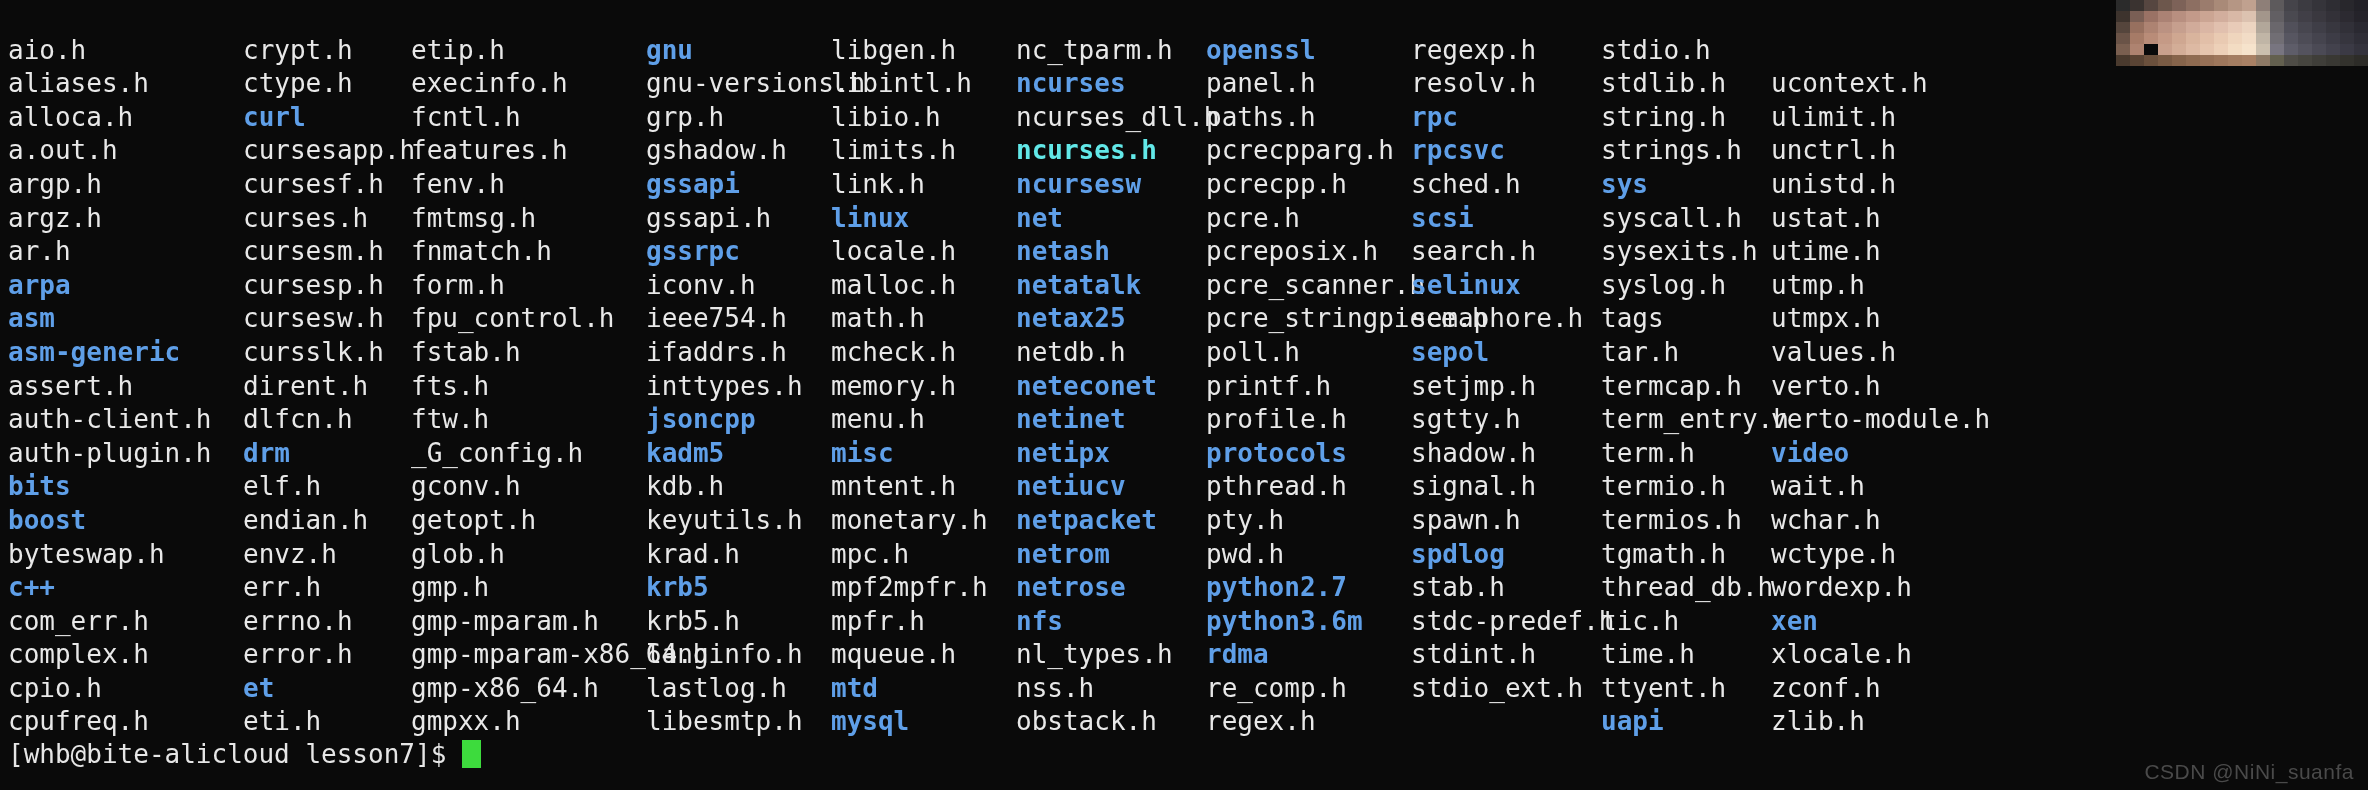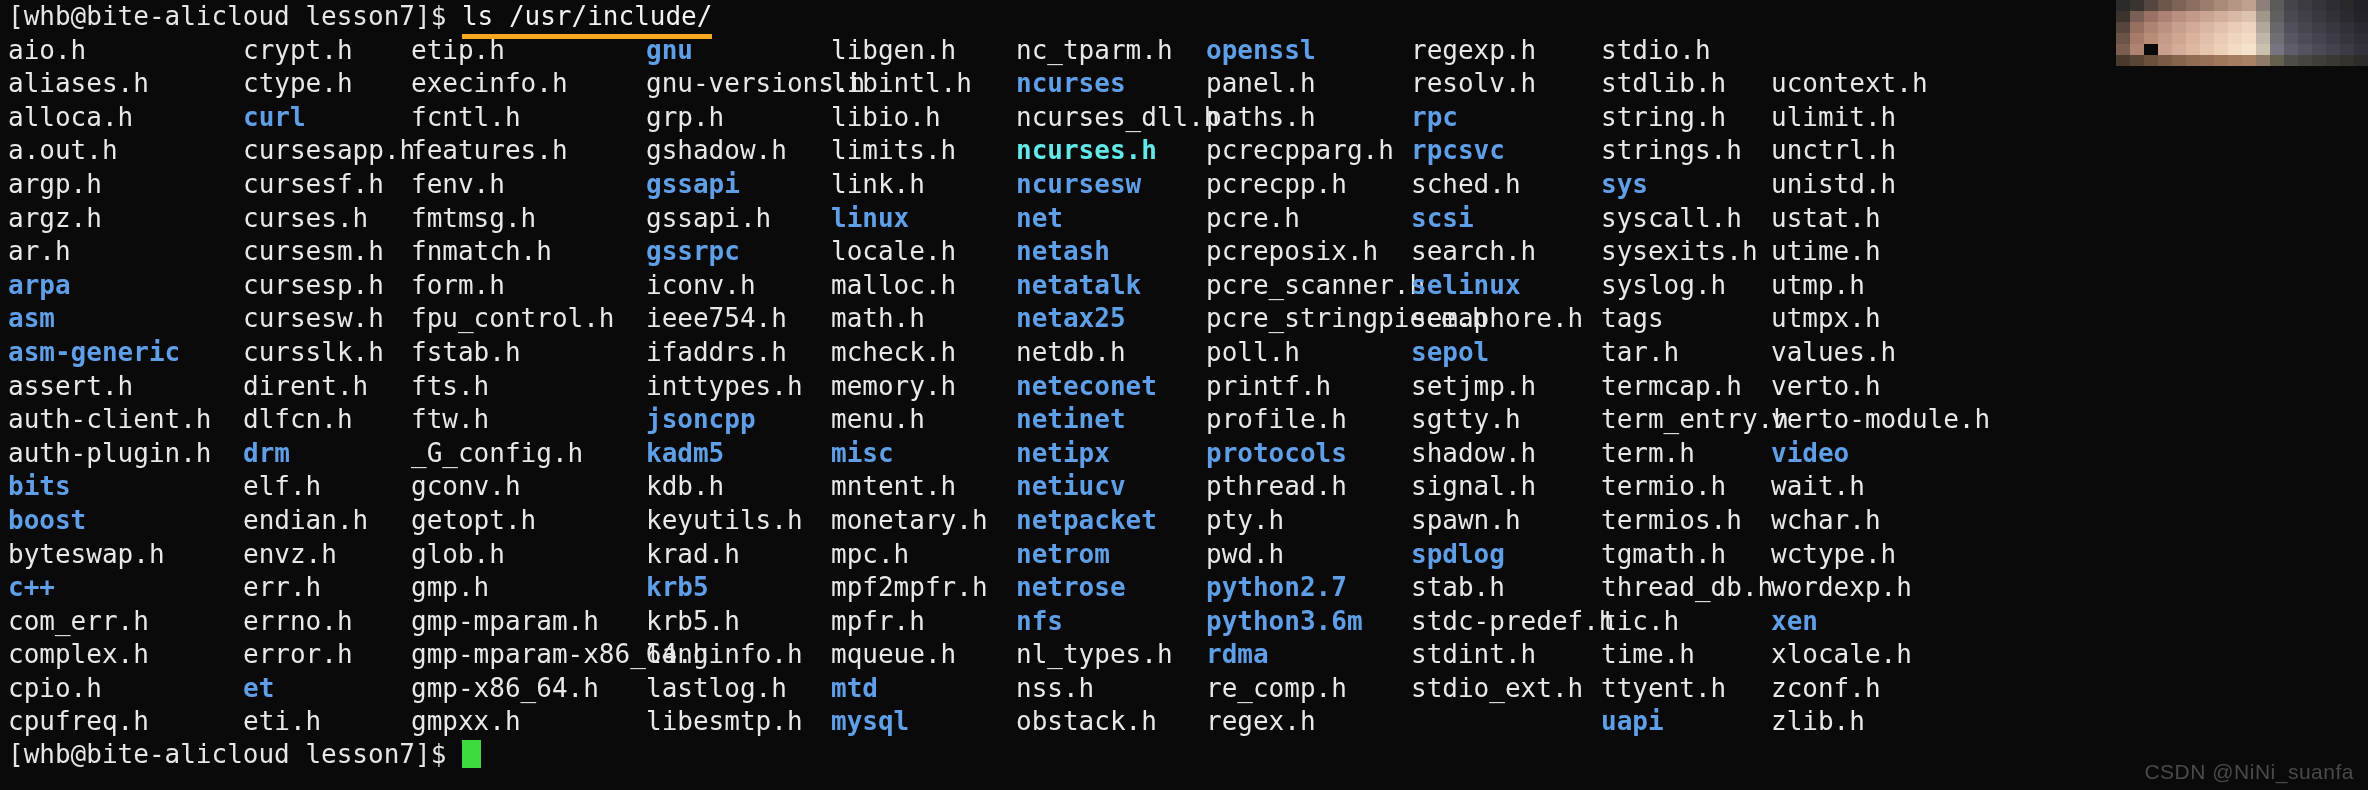--- a/index.html
+++ b/index.html
@@ -97,21 +97,20 @@
     font-family: "Liberation Sans", sans-serif;
     font-size: 21px;
     letter-spacing: 0.5px;
   }
 </style>
 </head>
 <body>
 
 <div id="terminal">
 
-  <div class="line promptline"><span>[whb@bite-alicloud lesson7]$ </span><span class="cmd">ls /usr/include/</span></div>
 
   <div id="grid">
       <div class="gridrow"><span class="cell f" style="width: 235px;">aio.h</span><span class="cell f" style="width: 168px;">crypt.h</span><span class="cell f" style="width: 235px;">etip.h</span><span class="cell d" style="width: 185px;">gnu</span><span class="cell f" style="width: 185px;">libgen.h</span><span class="cell f" style="width: 190px;">nc_tparm.h</span><span class="cell d" style="width: 205px;">openssl</span><span class="cell f" style="width: 190px;">regexp.h</span><span class="cell f" style="width: 170px;">stdio.h</span><span class="cell blank" style="width: 180px;"> </span></div>
       <div class="gridrow"><span class="cell f" style="width: 235px;">aliases.h</span><span class="cell f" style="width: 168px;">ctype.h</span><span class="cell f" style="width: 235px;">execinfo.h</span><span class="cell f" style="width: 185px;">gnu-versions.h</span><span class="cell f" style="width: 185px;">libintl.h</span><span class="cell d" style="width: 190px;">ncurses</span><span class="cell f" style="width: 205px;">panel.h</span><span class="cell f" style="width: 190px;">resolv.h</span><span class="cell f" style="width: 170px;">stdlib.h</span><span class="cell f" style="width: 180px;">ucontext.h</span></div>
       <div class="gridrow"><span class="cell f" style="width: 235px;">alloca.h</span><span class="cell d" style="width: 168px;">curl</span><span class="cell f" style="width: 235px;">fcntl.h</span><span class="cell f" style="width: 185px;">grp.h</span><span class="cell f" style="width: 185px;">libio.h</span><span class="cell f" style="width: 190px;">ncurses_dll.h</span><span class="cell f" style="width: 205px;">paths.h</span><span class="cell d" style="width: 190px;">rpc</span><span class="cell f" style="width: 170px;">string.h</span><span class="cell f" style="width: 180px;">ulimit.h</span></div>
       <div class="gridrow"><span class="cell f" style="width: 235px;">a.out.h</span><span class="cell f" style="width: 168px;">cursesapp.h</span><span class="cell f" style="width: 235px;">features.h</span><span class="cell f" style="width: 185px;">gshadow.h</span><span class="cell f" style="width: 185px;">limits.h</span><span class="cell ln" style="width: 190px;">ncurses.h</span><span class="cell f" style="width: 205px;">pcrecpparg.h</span><span class="cell d" style="width: 190px;">rpcsvc</span><span class="cell f" style="width: 170px;">strings.h</span><span class="cell f" style="width: 180px;">unctrl.h</span></div>
       <div class="gridrow"><span class="cell f" style="width: 235px;">argp.h</span><span class="cell f" style="width: 168px;">cursesf.h</span><span class="cell f" style="width: 235px;">fenv.h</span><span class="cell d" style="width: 185px;">gssapi</span><span class="cell f" style="width: 185px;">link.h</span><span class="cell d" style="width: 190px;">ncursesw</span><span class="cell f" style="width: 205px;">pcrecpp.h</span><span class="cell f" style="width: 190px;">sched.h</span><span class="cell d" style="width: 170px;">sys</span><span class="cell f" style="width: 180px;">unistd.h</span></div>
       <div class="gridrow"><span class="cell f" style="width: 235px;">argz.h</span><span class="cell f" style="width: 168px;">curses.h</span><span class="cell f" style="width: 235px;">fmtmsg.h</span><span class="cell f" style="width: 185px;">gssapi.h</span><span class="cell d" style="width: 185px;">linux</span><span class="cell d" style="width: 190px;">net</span><span class="cell f" style="width: 205px;">pcre.h</span><span class="cell d" style="width: 190px;">scsi</span><span class="cell f" style="width: 170px;">syscall.h</span><span class="cell f" style="width: 180px;">ustat.h</span></div>
       <div class="gridrow"><span class="cell f" style="width: 235px;">ar.h</span><span class="cell f" style="width: 168px;">cursesm.h</span><span class="cell f" style="width: 235px;">fnmatch.h</span><span class="cell d" style="width: 185px;">gssrpc</span><span class="cell f" style="width: 185px;">locale.h</span><span class="cell d" style="width: 190px;">netash</span><span class="cell f" style="width: 205px;">pcreposix.h</span><span class="cell f" style="width: 190px;">search.h</span><span class="cell f" style="width: 170px;">sysexits.h</span><span class="cell f" style="width: 180px;">utime.h</span></div>
       <div class="gridrow"><span class="cell d" style="width: 235px;">arpa</span><span class="cell f" style="width: 168px;">cursesp.h</span><span class="cell f" style="width: 235px;">form.h</span><span class="cell f" style="width: 185px;">iconv.h</span><span class="cell f" style="width: 185px;">malloc.h</span><span class="cell d" style="width: 190px;">netatalk</span><span class="cell f" style="width: 205px;">pcre_scanner.h</span><span class="cell d" style="width: 190px;">selinux</span><span class="cell f" style="width: 170px;">syslog.h</span><span class="cell f" style="width: 180px;">utmp.h</span></div>

